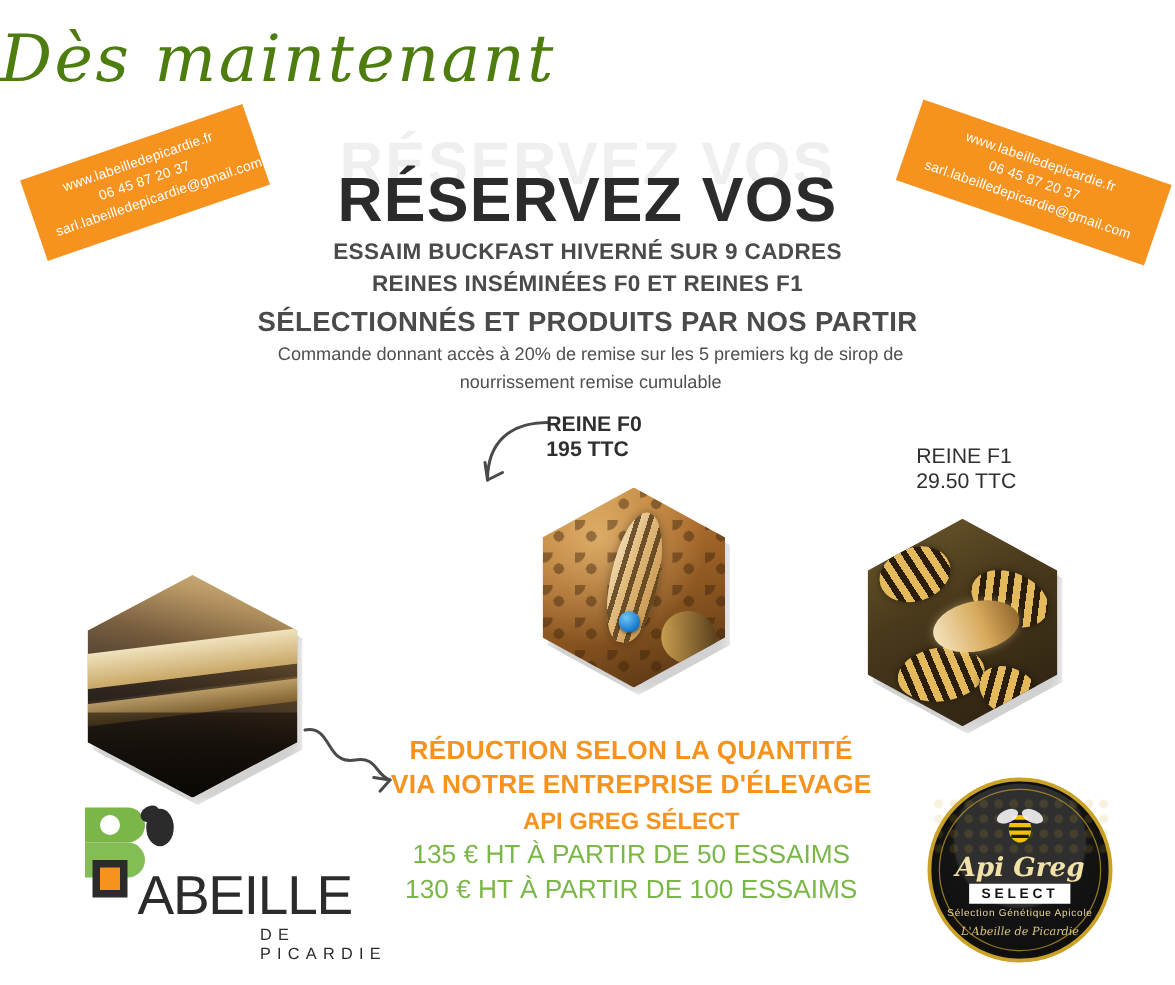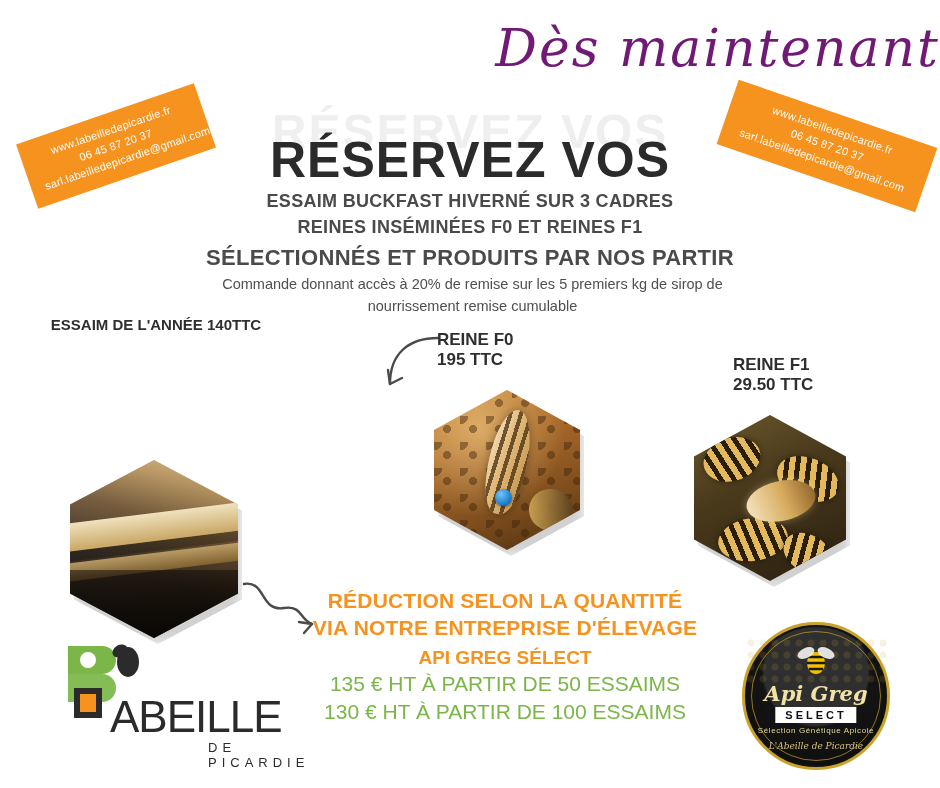--- a/index.html
+++ b/index.html
@@ -39,25 +39,25 @@
     text-align: center;
   }
   .ribbon div { display: block; }
 
   
   .script-title {
     position: absolute;
     top: 18px;
     left: 0;
     width: 940px;
-    text-align: right;
+    text-align: left;
     font-family: "DejaVu Serif", serif;
     font-style: italic;
     font-size: 52px;
-    color: #701a75;
+    color: #4d7c0f;
     letter-spacing: 2px;
   }
   .ghost-title {
     position: absolute;
     top: 104px;
     left: 0;
     width: 940px;
     text-align: center;
     font-size: 48px;
     font-weight: bold;
@@ -230,21 +230,21 @@
   }
 
   .label-f0 {
     position: absolute;
     left: 437px; top: 330px; width: 180px;
     color: #2f2f2f; font-size: 17px; font-weight: bold; line-height: 1.2;
   }
   .label-f1 {
     position: absolute;
     left: 733px; top: 355px; width: 200px;
-    color: #2f2f2f; font-size: 17px; font-weight: bold; line-height: 1.2;
+    color: #2f2f2f; font-size: 17px; font-weight: normal; line-height: 1.2;
   }
 
   
   .arrow { position: absolute; }
   #arrow-f0 { left: 386px; top: 330px; }
   #arrow-reduc { left: 240px; top: 578px; }
 
   
   .promo-green {
     position: absolute;
@@ -331,29 +331,28 @@
   <div>www.labeilledepicardie.fr</div>
   <div>06 45 87 20 37</div>
   <div>sarl.labeilledepicardie@gmail.com</div>
 </div>
 
 <div class="script-title">Dès maintenant</div>
 <div class="ghost-title">RÉSERVEZ VOS</div>
 <div class="main-title">RÉSERVEZ VOS</div>
 
 <div class="subtitle">
-  <span>ESSAIM BUCKFAST HIVERNÉ SUR 3 CADRES</span><br>
+  <span>ESSAIM BUCKFAST HIVERNÉ SUR 9 CADRES</span><br>
   <span>REINES INSÉMINÉES F0 ET REINES F1</span>
   <span class="big">SÉLECTIONNÉS ET PRODUITS PAR NOS PARTIR</span>
 </div>
 
 <div class="promo-note">Commande donnant accès à 20% de remise sur les 5 premiers kg de sirop de nourrissement remise cumulable</div>
 
 <div class="label-swarm">
-  <div class="l2">ESSAIM DE L'ANNÉE 140TTC</div>
 </div>
 <div class="hex-shadow" style="left:74px; top:466px; width:168px; height:178px;"></div>
 <div class="hex" id="hex-swarm">
   <div class="plank"></div>
   <div class="plank2"></div>
   <div class="dark"></div>
 </div>
 
 <svg class="arrow" id="arrow-f0" width="60" height="58" viewBox="0 0 60 58">
   <path d="M4 54 C4 24, 22 8, 52 8" stroke="#4a4a4a" stroke-width="2.4" fill="none" stroke-linecap="round"></path>

